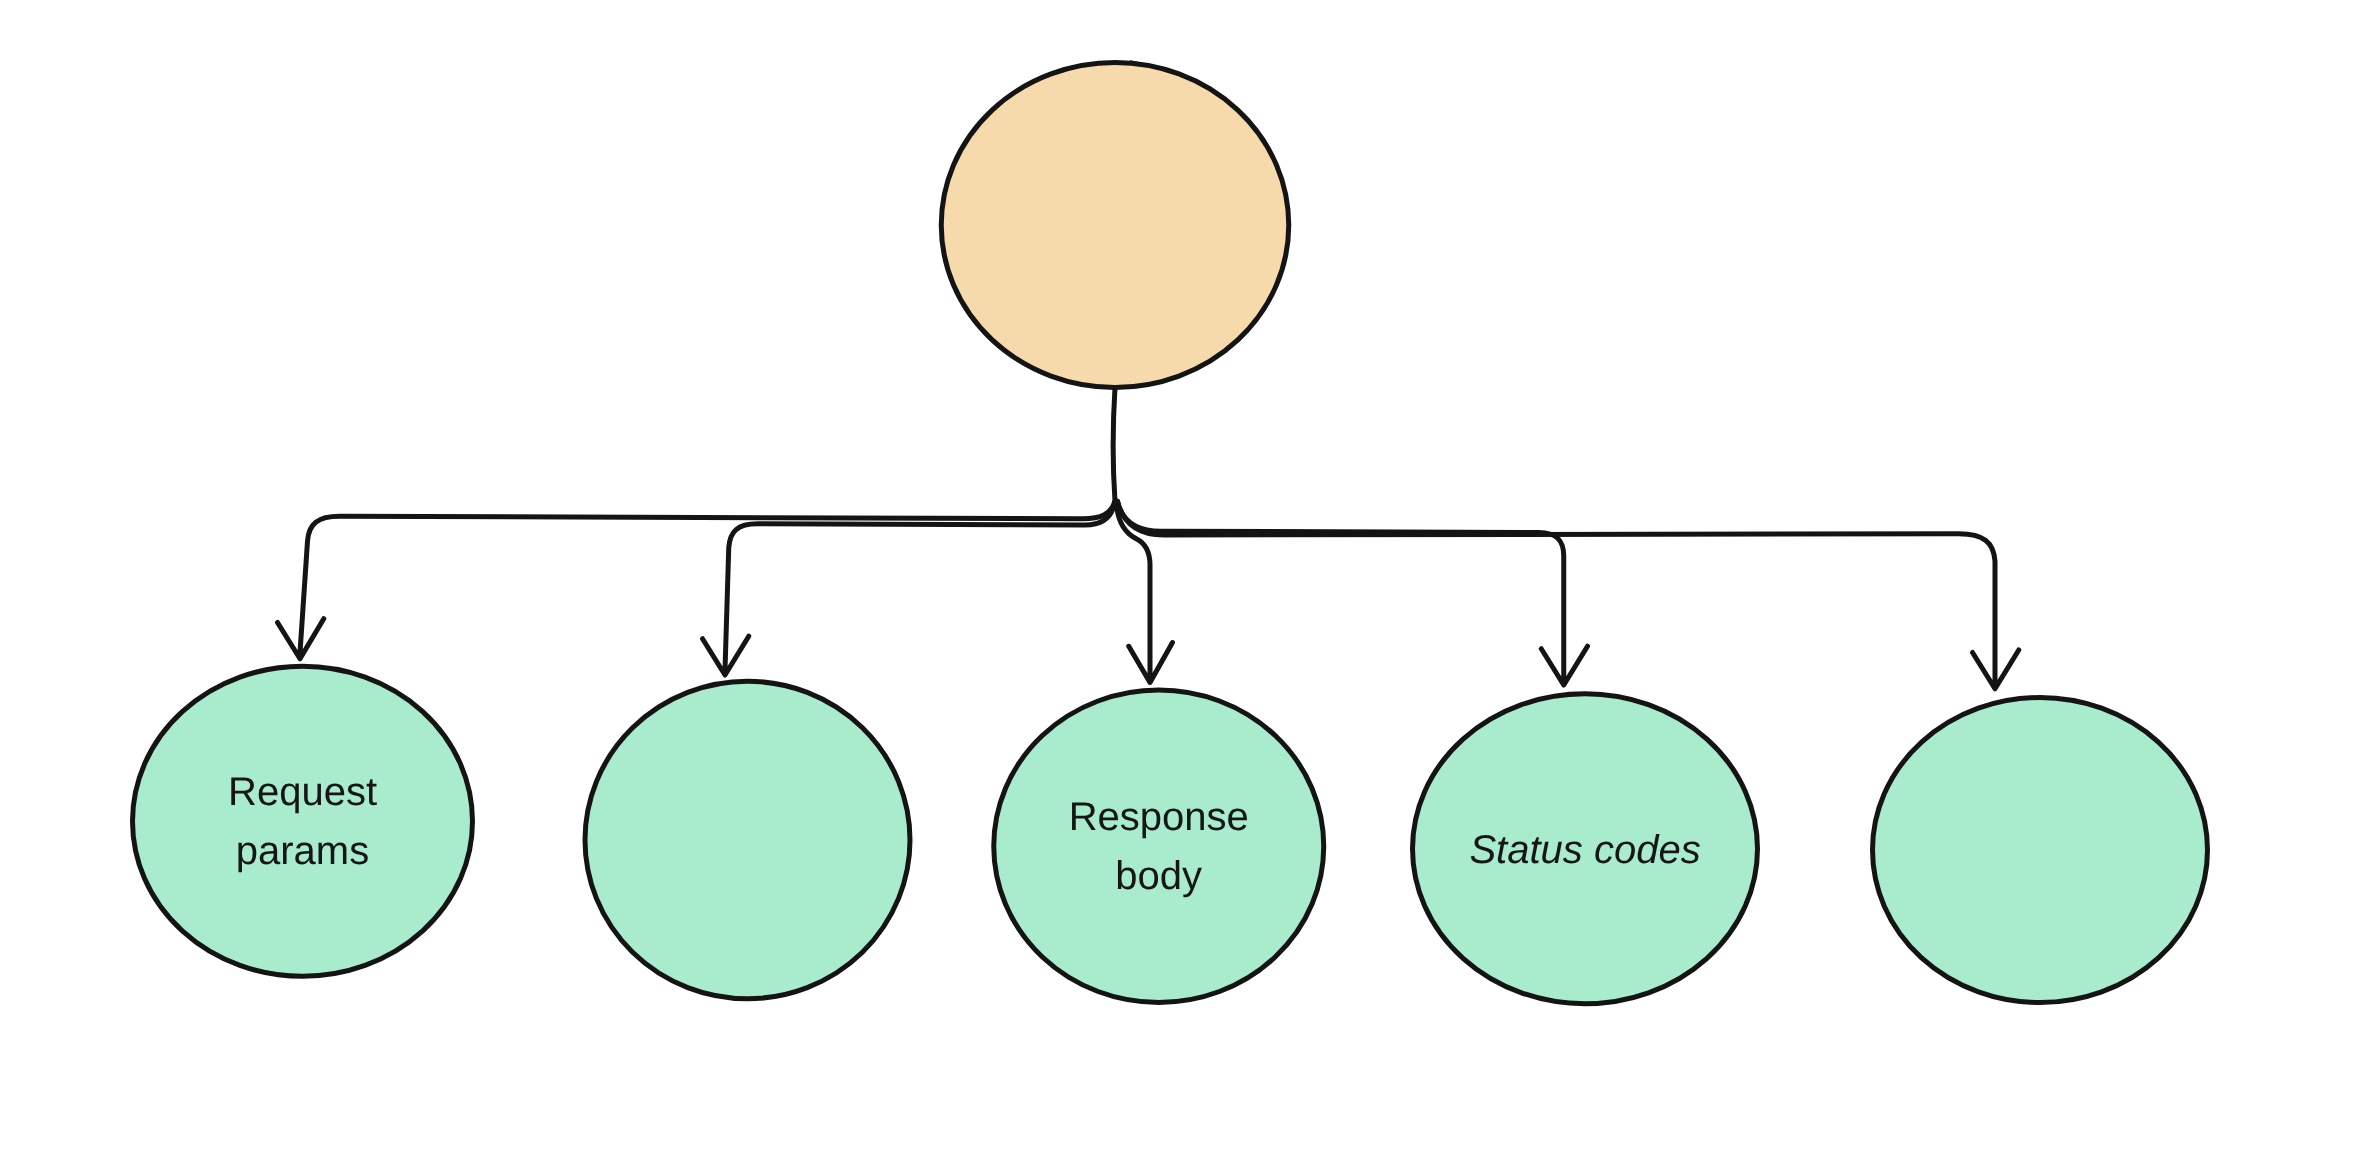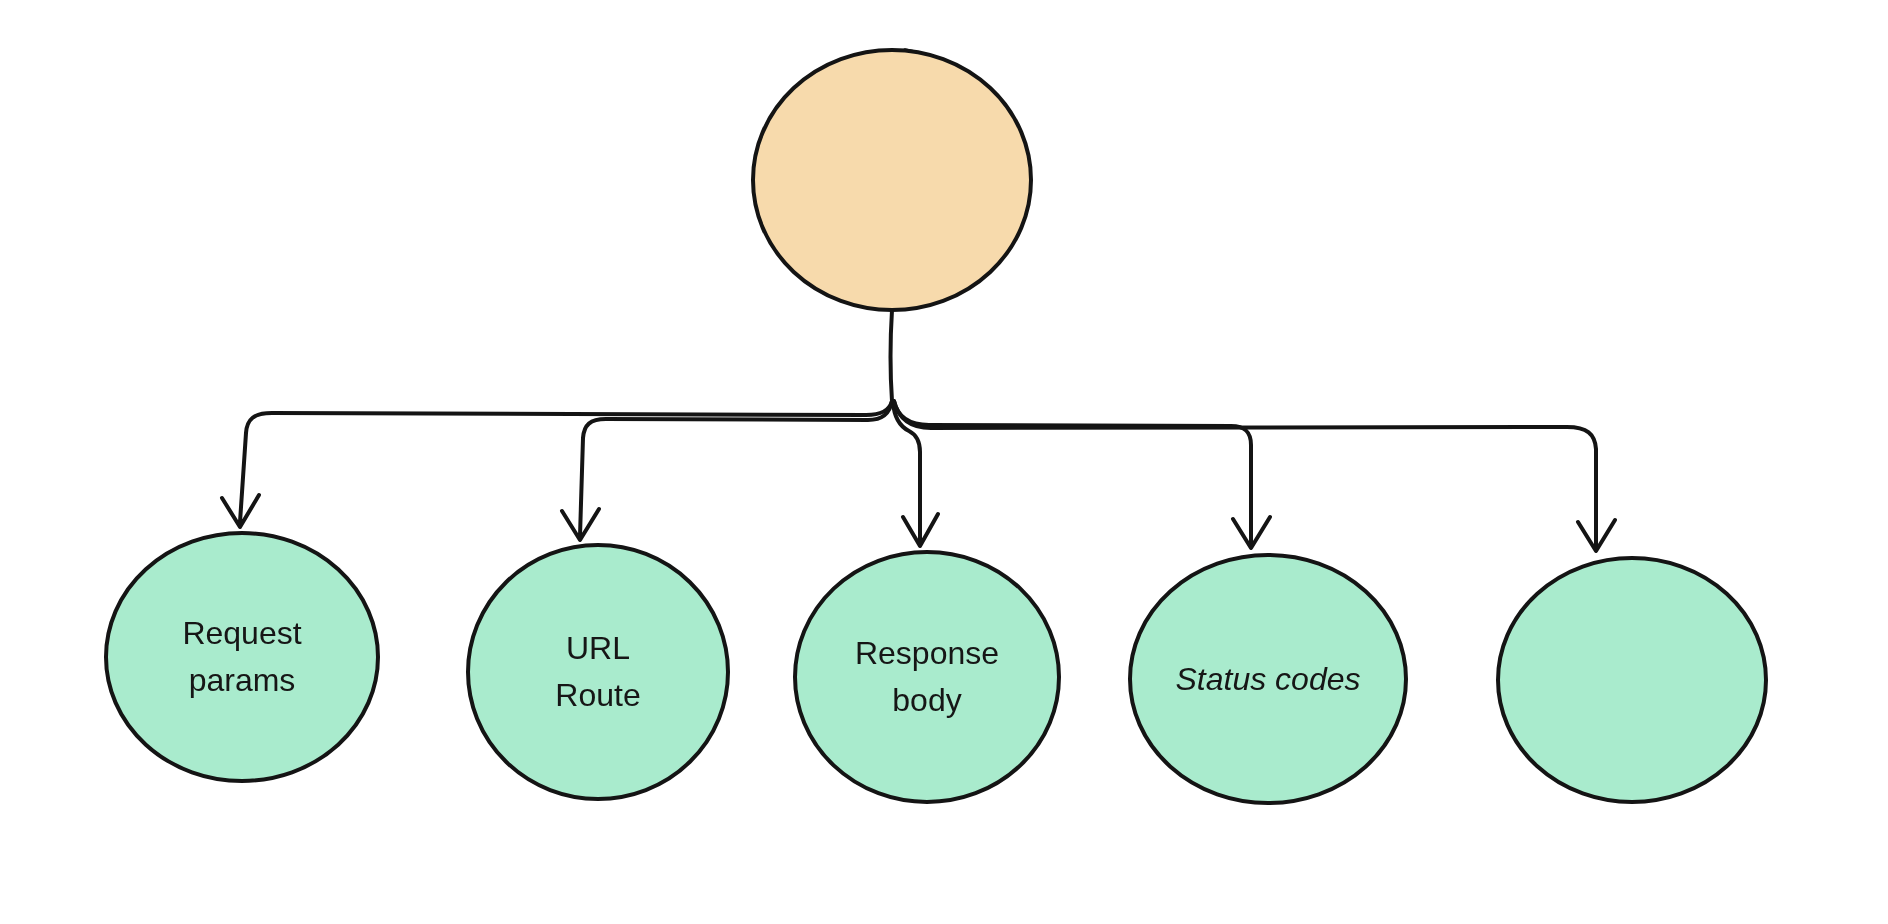--- a/index.html
+++ b/index.html
@@ -59,24 +59,20 @@
       <ellipse cx="1632" cy="680" rx="134" ry="122" fill="#a9ebcd"></ellipse>
     </g>
   </svg>
 
 
   <div class="label n1">
     <span>Request</span>
     <span>params</span>
   </div>
 
-  <div class="label n2">
-    <span>URL</span>
-    <span>Route</span>
-  </div>
 
   <div class="label n3">
     <span>Response</span>
     <span>body</span>
   </div>
 
   <div class="label n4">
     <span>Status codes</span>
   </div>
 

